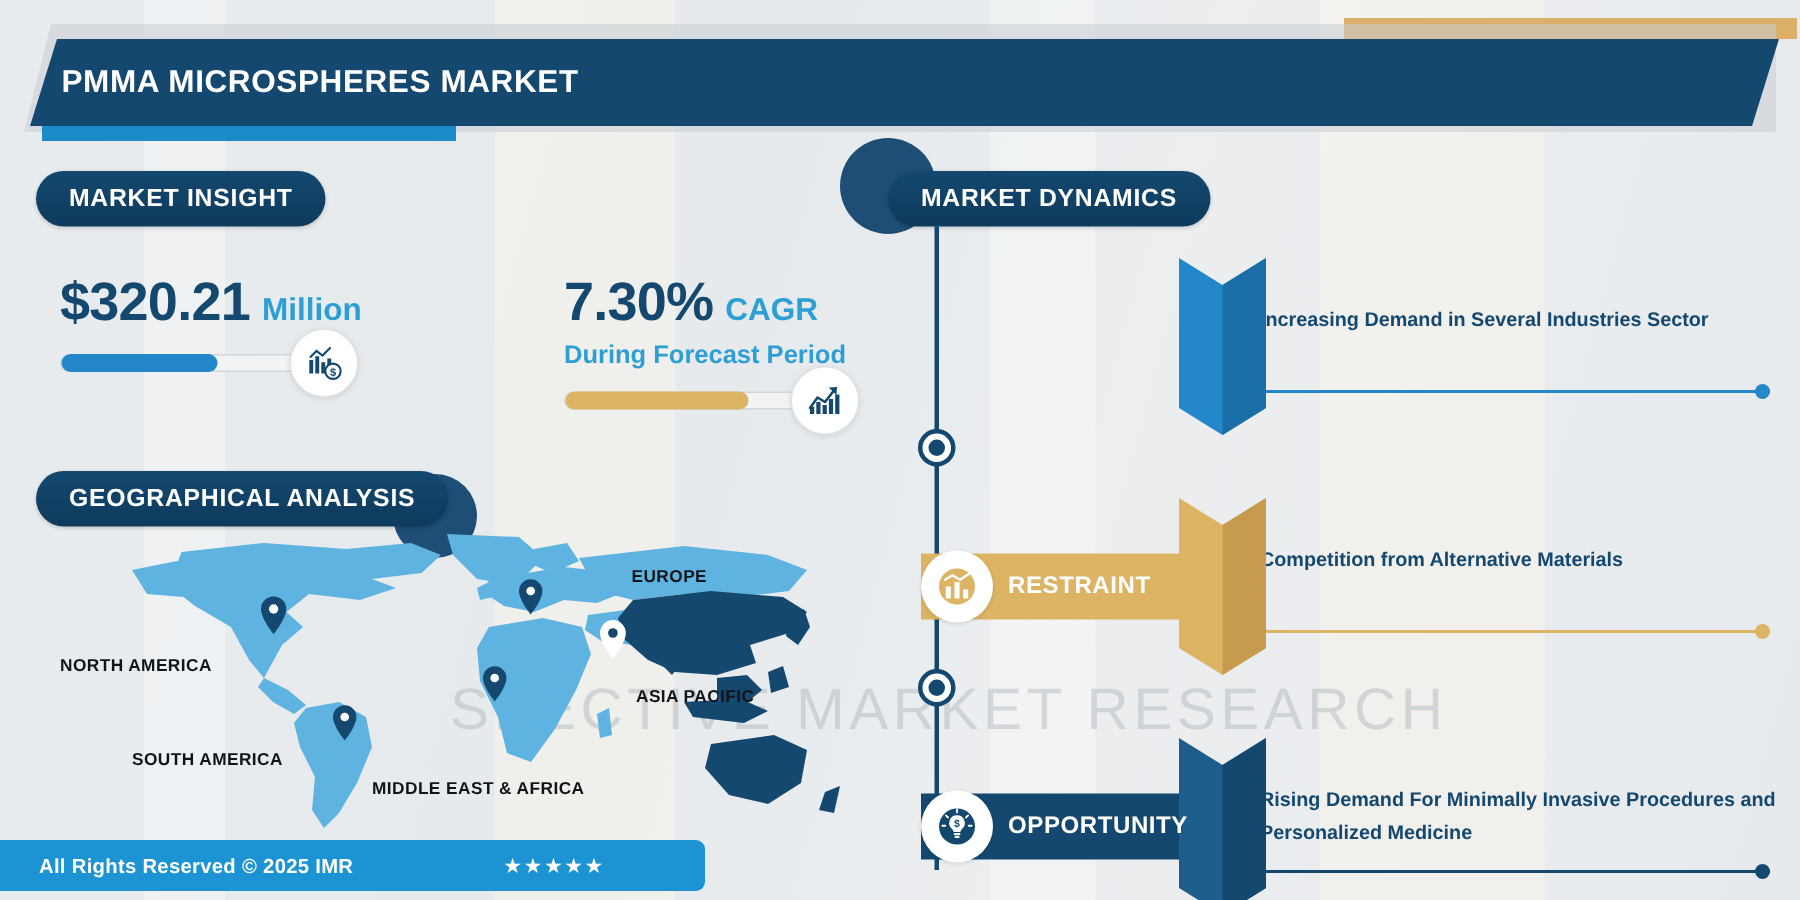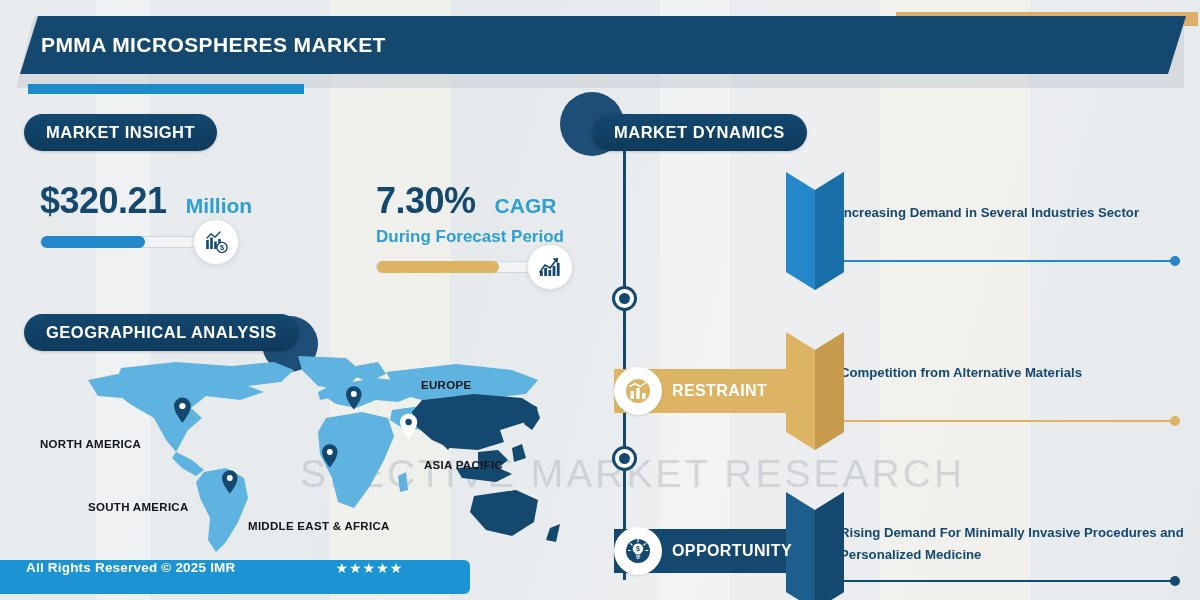--- a/index.html
+++ b/index.html
@@ -52,21 +52,21 @@
     width: 302px; height: 14px;
     background: #dcb06a;
   }
   .title-shadow {
     position: absolute; left: 16px; top: 16px;
     width: 1168px; height: 72px;
     background: rgba(200,206,212,0.55);
     clip-path: polygon(18px 0, 100% 0, 100% 100%, 0 100%);
   }
   .title-bar {
-    position: absolute; left: 20px; top: 16px;
+    position: absolute; left: 20px; top: 26px;
     width: 1166px; height: 58px;
     background: #14486f;
     clip-path: polygon(18px 0, 100% 0, calc(100% - 18px) 100%, 0 100%);
     display: flex; align-items: center;
   }
   .title-bar h1 {
     color: #ffffff;
     font-size: 21px;
     font-weight: 600;
     letter-spacing: .4px;
@@ -92,21 +92,21 @@
     box-shadow: 0 1px 3px rgba(0,0,0,.18);
   }
   #pill-insight   { left: 24px;  top: 114px; }
   #pill-geo       { left: 24px;  top: 314px; }
   #pill-dynamics  { left: 592px; top: 114px; text-align: right; }
 
   
   .stat { position: absolute; }
   #stat-size { left: 40px; top: 180px; width: 260px; }
   #stat-cagr { left: 330px; top: 180px; width: 240px; padding-left: 46px; }
-  .stat-line1 { display: flex; align-items: baseline; gap: 19px; white-space: nowrap; }
+  .stat-line1 { display: flex; align-items: baseline; gap: 8px; white-space: nowrap; }
   .stat-value {
     font-size: 36px; font-weight: 700;
     color: #14486f; letter-spacing: -.5px;
   }
   .stat-unit {
     font-size: 21px; font-weight: 600; color: #2e9fd4;
   }
   .stat-sub {
     margin-top: 5px;
     font-size: 17px; font-weight: 600; color: #2e9fd4;
@@ -248,21 +248,21 @@
   #rule-restraint .dot  { background: #ddb464; }
   #rule-opportunity .ln { background: #14486f; }
   #rule-opportunity .dot{ background: #14486f; }
 
   
   #footer {
     position: absolute; left: 0; bottom: 6px;
     width: 470px; height: 34px;
     background: #1c93d2;
     border-radius: 0 6px 6px 0;
-    display: flex; align-items: flex-start;
+    display: flex; align-items: center;
   }
   #footer .copy {
     color: #ffffff;
     font-size: 13.5px; font-weight: 600;
     margin-left: 26px;
     letter-spacing: .2px;
   }
   #footer .stars {
     color: #ffffff;
     font-size: 14px;

